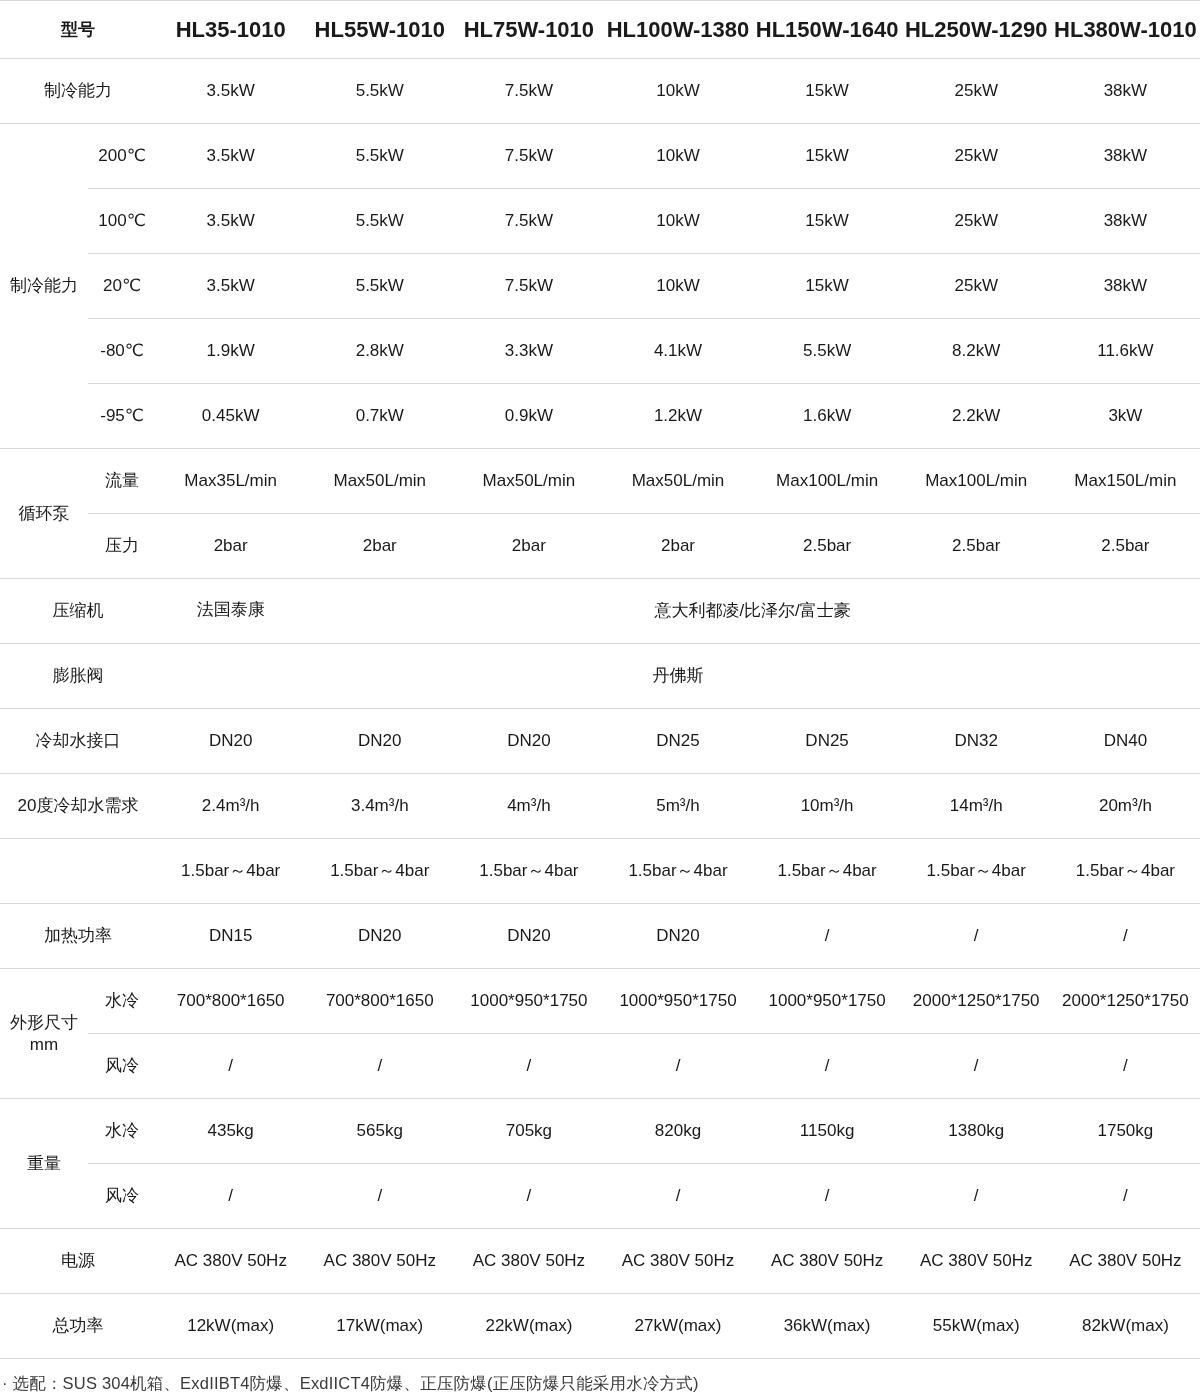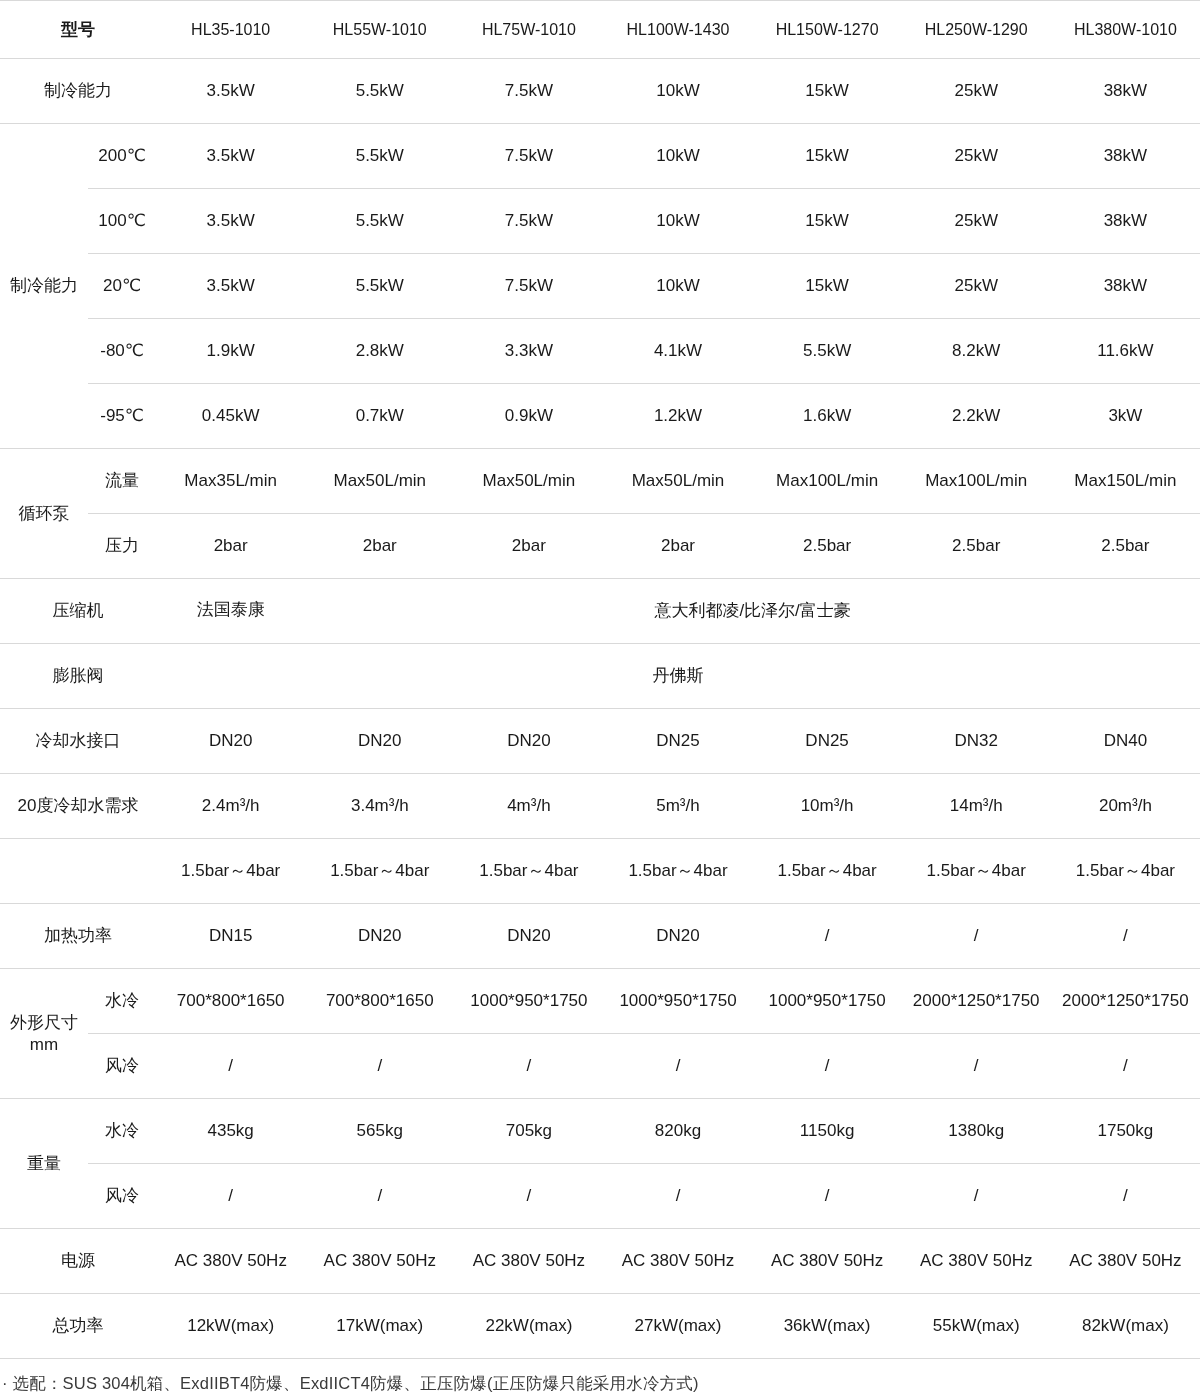--- a/index.html
+++ b/index.html
@@ -50,22 +50,22 @@
     font-size: 17px;
   }
   td.sublabel {
     text-align: center;
     font-size: 17px;
   }
   thead th.label {
     font-weight: bold;
   }
   thead th.model {
-    font-weight: normal;
-    font-size: 16px;
+    font-weight: bold;
+    font-size: 22px;
     letter-spacing: 0px;
   }
   tr.row-h { height: 65px; }
   tr.row-head { height: 58px; }
 
   .footnote {
     padding: 14px 2px 6px 2px;
     font-size: 16.5px;
     color: #3a3a3a;
     letter-spacing: 0.2px;
@@ -86,22 +86,22 @@
       <col class="c-data">
       <col class="c-data">
       <col class="c-data-last">
     </colgroup>
     <thead>
       <tr class="row-head">
         <th class="label" colspan="2">型号</th>
         <th class="model vsep-left">HL35-1010</th>
         <th class="model">HL55W-1010</th>
         <th class="model">HL75W-1010</th>
-        <th class="model">HL100W-1430</th>
-        <th class="model">HL150W-1270</th>
+        <th class="model">HL100W-1380</th>
+        <th class="model">HL150W-1640</th>
         <th class="model">HL250W-1290</th>
         <th class="model">HL380W-1010</th>
       </tr>
     </thead>
     <tbody>
 
       <tr class="row-h">
         <td class="label" colspan="2">制冷能力</td>
         <td class="vsep-left">3.5kW</td>
         <td>5.5kW</td>

